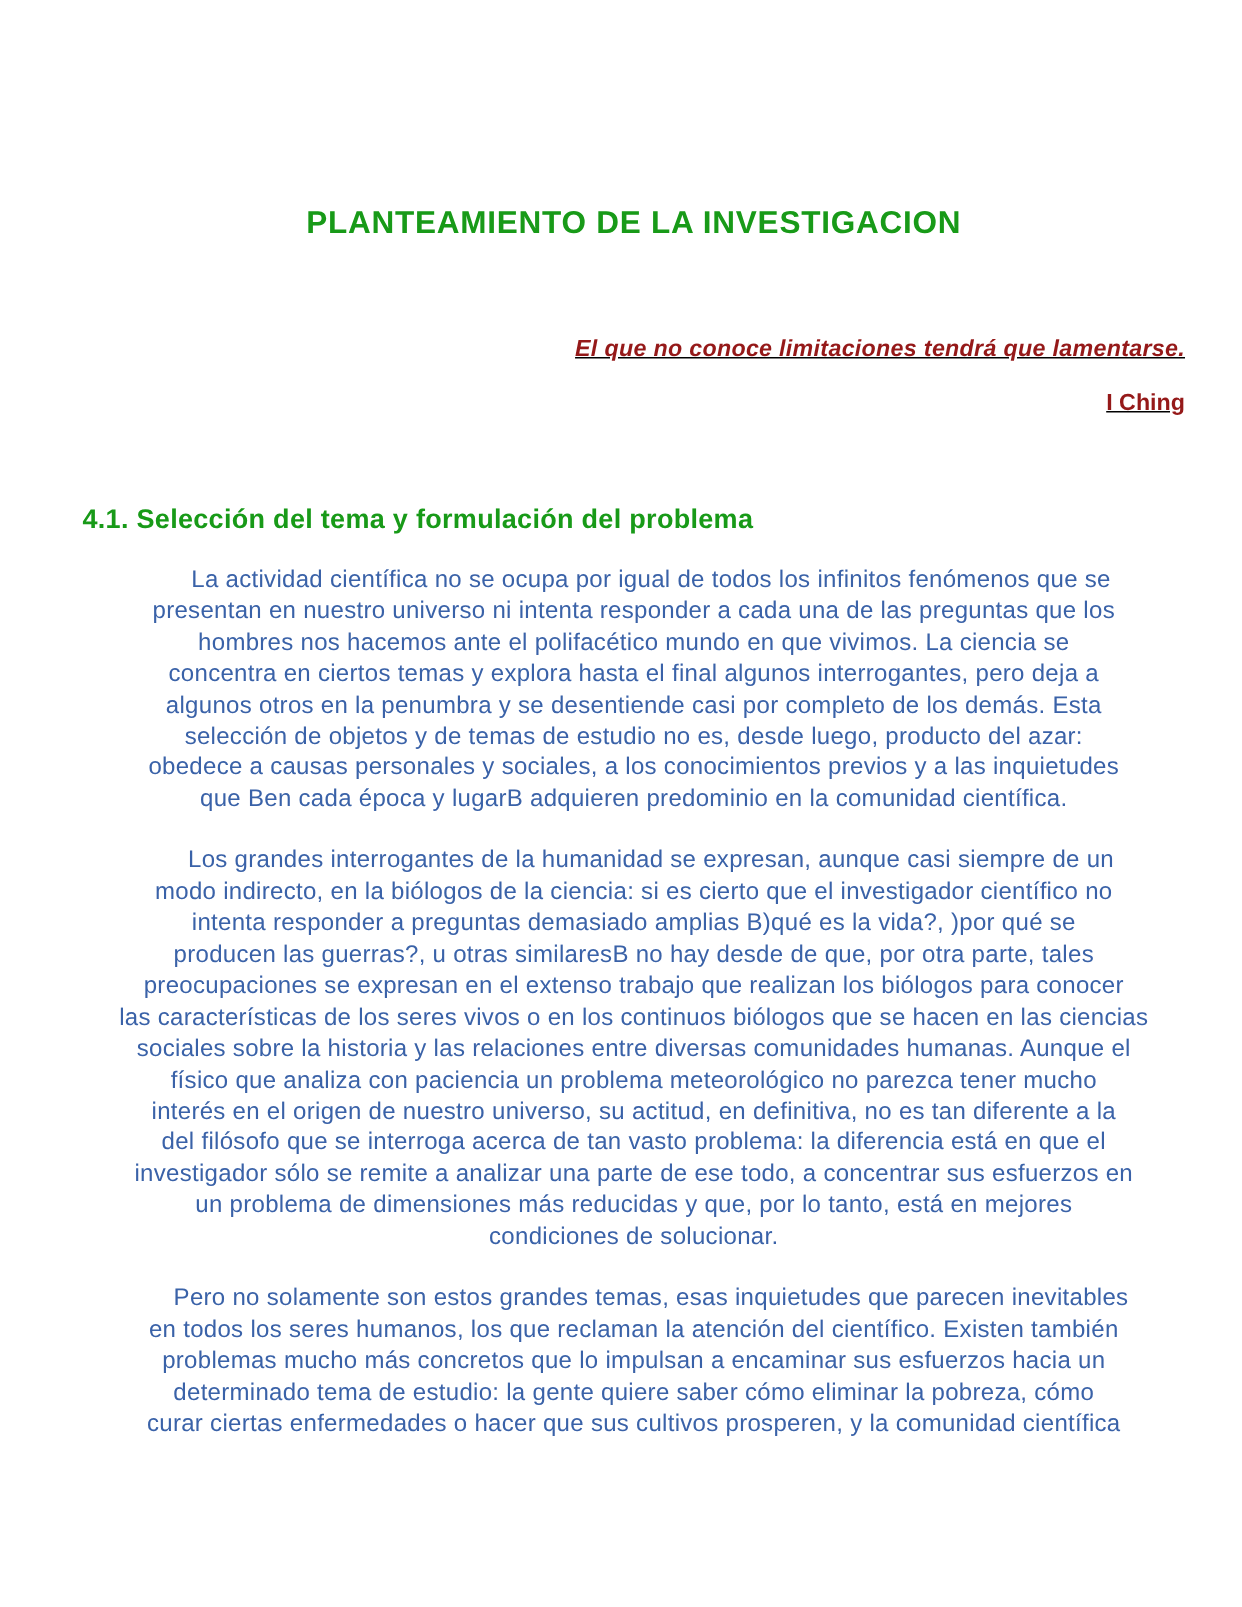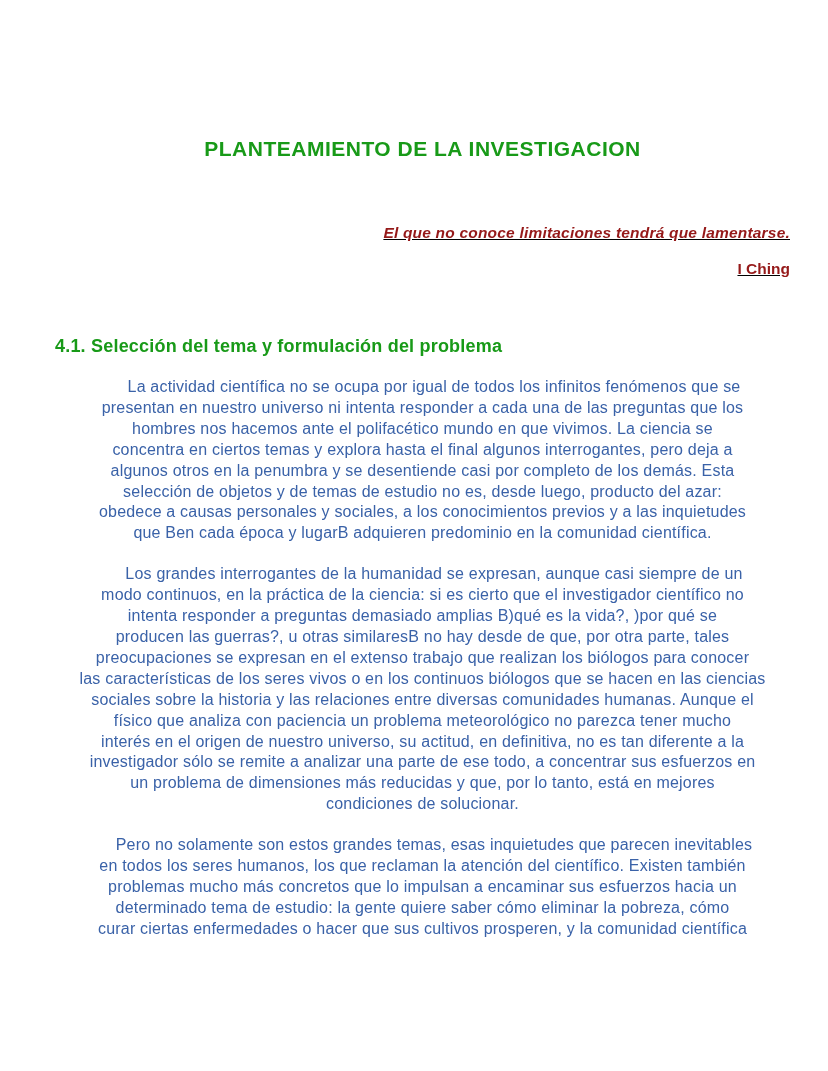--- a/index.html
+++ b/index.html
@@ -93,28 +93,29 @@
       <div class="text-line">hombres nos hacemos ante el polifacético mundo en que vivimos. La ciencia se</div>
       <div class="text-line">concentra en ciertos temas y explora hasta el final algunos interrogantes, pero deja a</div>
       <div class="text-line">algunos otros en la penumbra y se desentiende casi por completo de los demás. Esta</div>
       <div class="text-line">selección de objetos y de temas de estudio no es, desde luego, producto del azar:</div>
       <div class="text-line">obedece a causas personales y sociales, a los conocimientos previos y a las inquietudes</div>
       <div class="text-line">que Ben cada época y lugarB adquieren predominio en la comunidad científica.</div>
     </div>
 
   <div class="para">
       <div class="text-line">Los grandes interrogantes de la humanidad se expresan, aunque casi siempre de un</div>
-      <div class="text-line">modo continuos, en la práctica de la ciencia: si es cierto que el investigador científico no</div>
+      <div class="text-line">modo indirecto, en la biólogos de la ciencia: si es cierto que el investigador científico no</div>
       <div class="text-line">intenta responder a preguntas demasiado amplias B)qué es la vida?, )por qué se</div>
       <div class="text-line">producen las guerras?, u otras similaresB no hay desde de que, por otra parte, tales</div>
       <div class="text-line">preocupaciones se expresan en el extenso trabajo que realizan los biólogos para conocer</div>
       <div class="text-line">las características de los seres vivos o en los continuos biólogos que se hacen en las ciencias</div>
       <div class="text-line">sociales sobre la historia y las relaciones entre diversas comunidades humanas. Aunque el</div>
       <div class="text-line">físico que analiza con paciencia un problema meteorológico no parezca tener mucho</div>
       <div class="text-line">interés en el origen de nuestro universo, su actitud, en definitiva, no es tan diferente a la</div>
+      <div class="text-line">del filósofo que se interroga acerca de tan vasto problema: la diferencia está en que el</div>
       <div class="text-line">investigador sólo se remite a analizar una parte de ese todo, a concentrar sus esfuerzos en</div>
       <div class="text-line">un problema de dimensiones más reducidas y que, por lo tanto, está en mejores</div>
       <div class="text-line">condiciones de solucionar.</div>
     </div>
 
   <div class="para">
       <div class="text-line">Pero no solamente son estos grandes temas, esas inquietudes que parecen inevitables</div>
       <div class="text-line">en todos los seres humanos, los que reclaman la atención del científico. Existen también</div>
       <div class="text-line">problemas mucho más concretos que lo impulsan a encaminar sus esfuerzos hacia un</div>
       <div class="text-line">determinado tema de estudio: la gente quiere saber cómo eliminar la pobreza, cómo</div>

